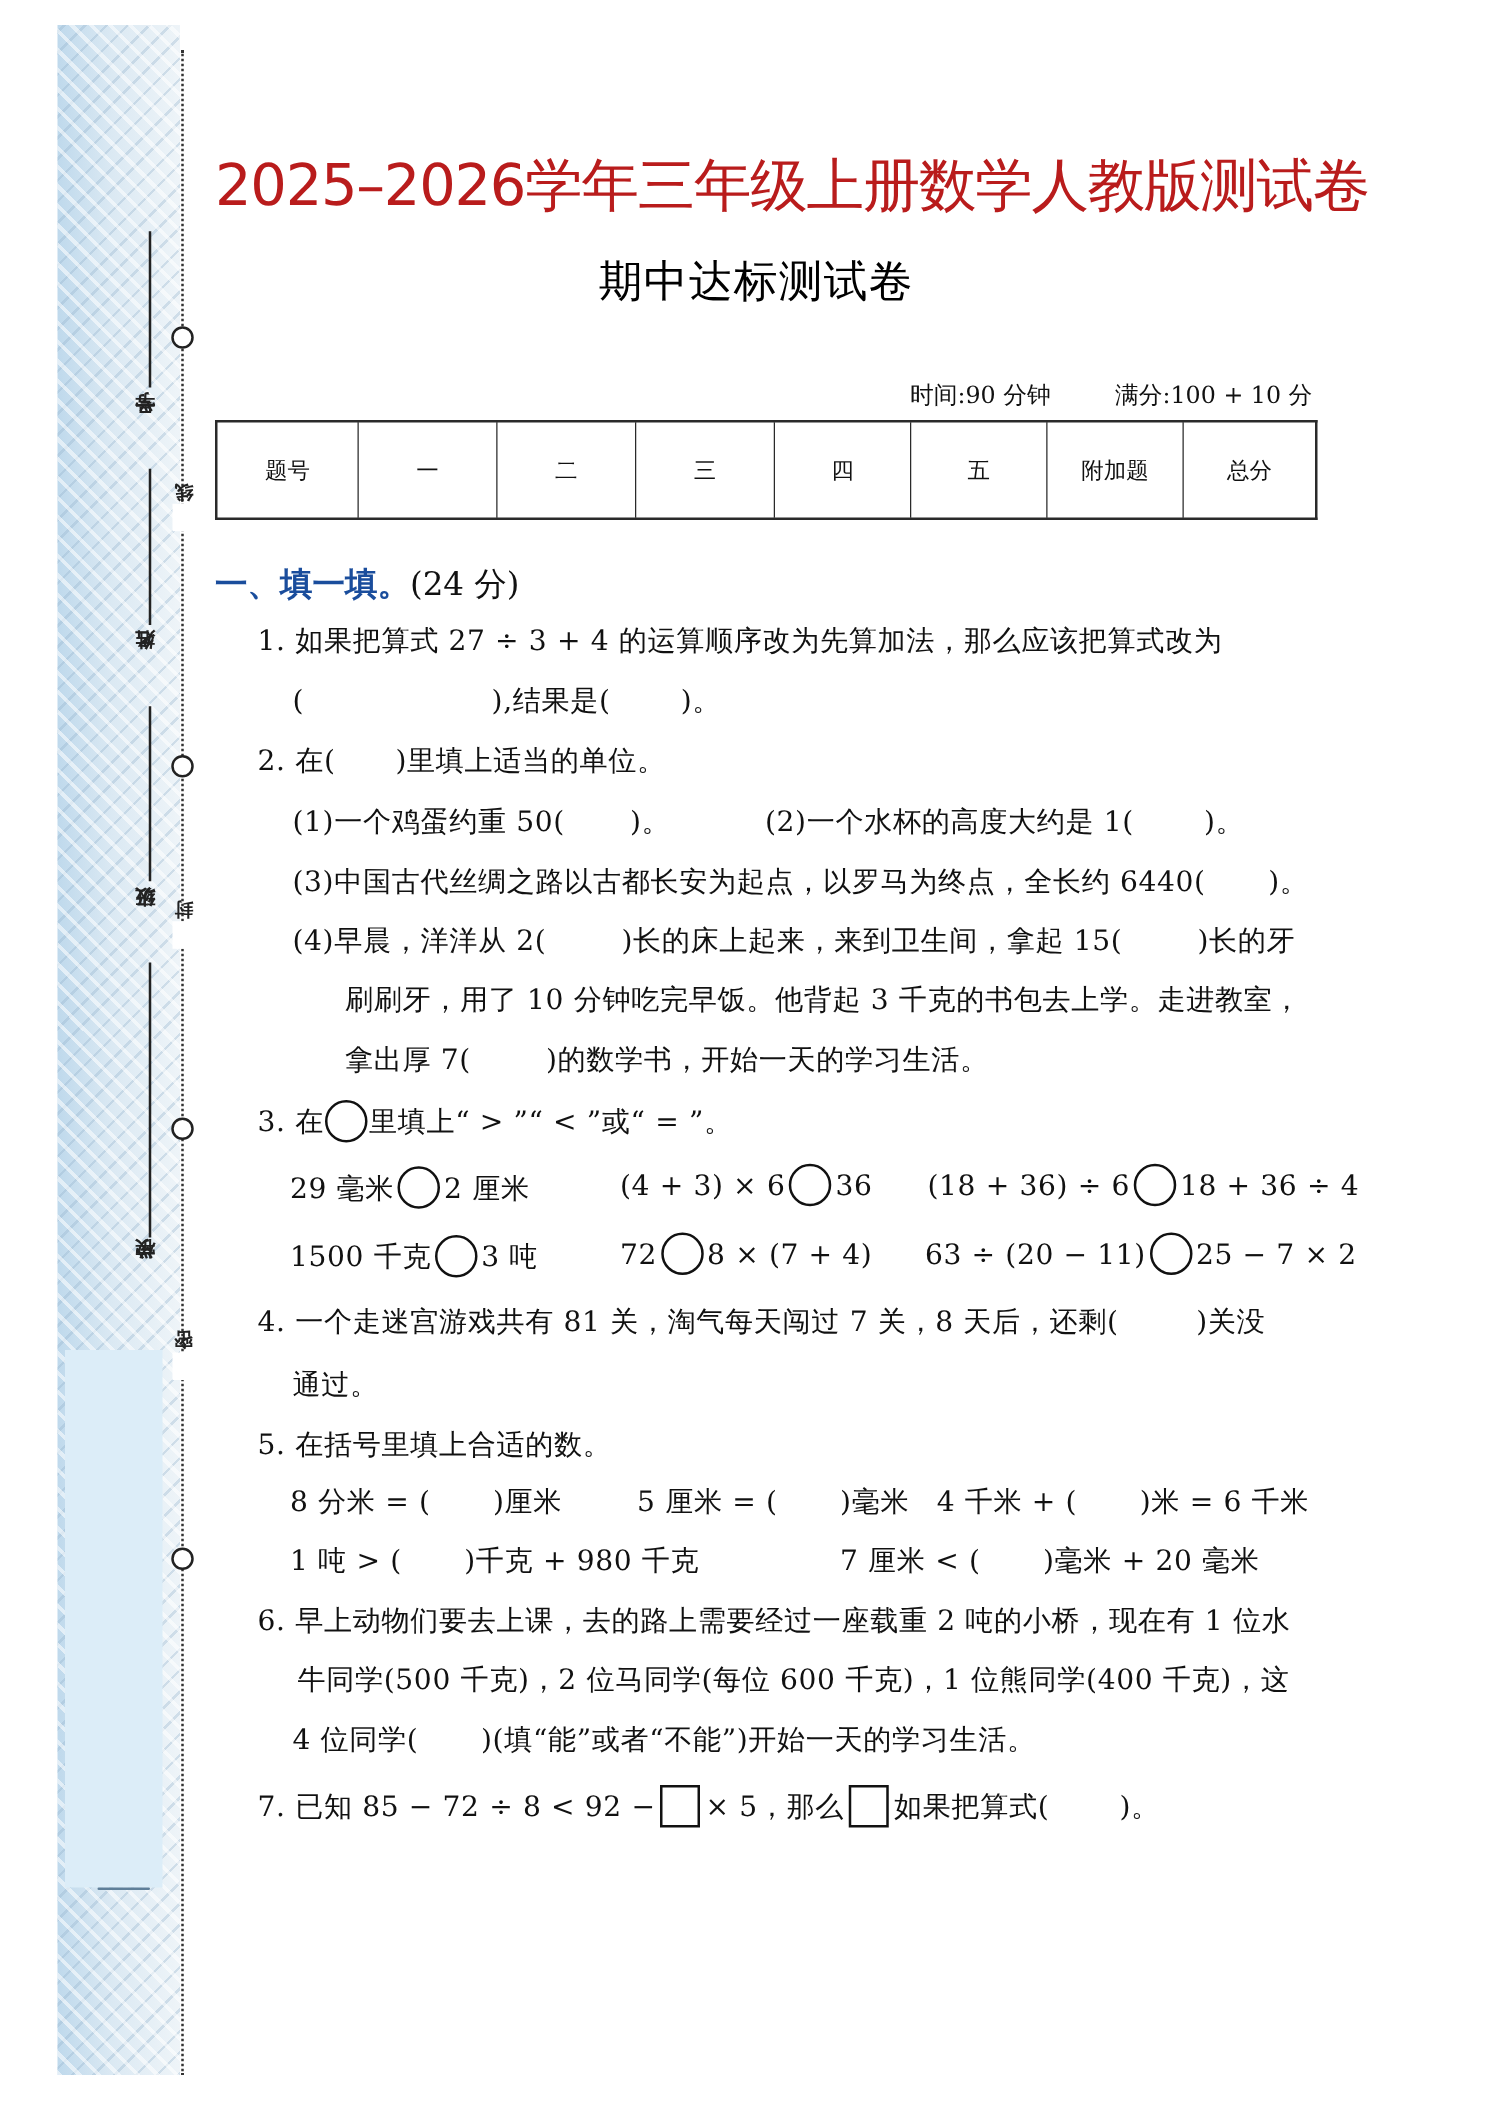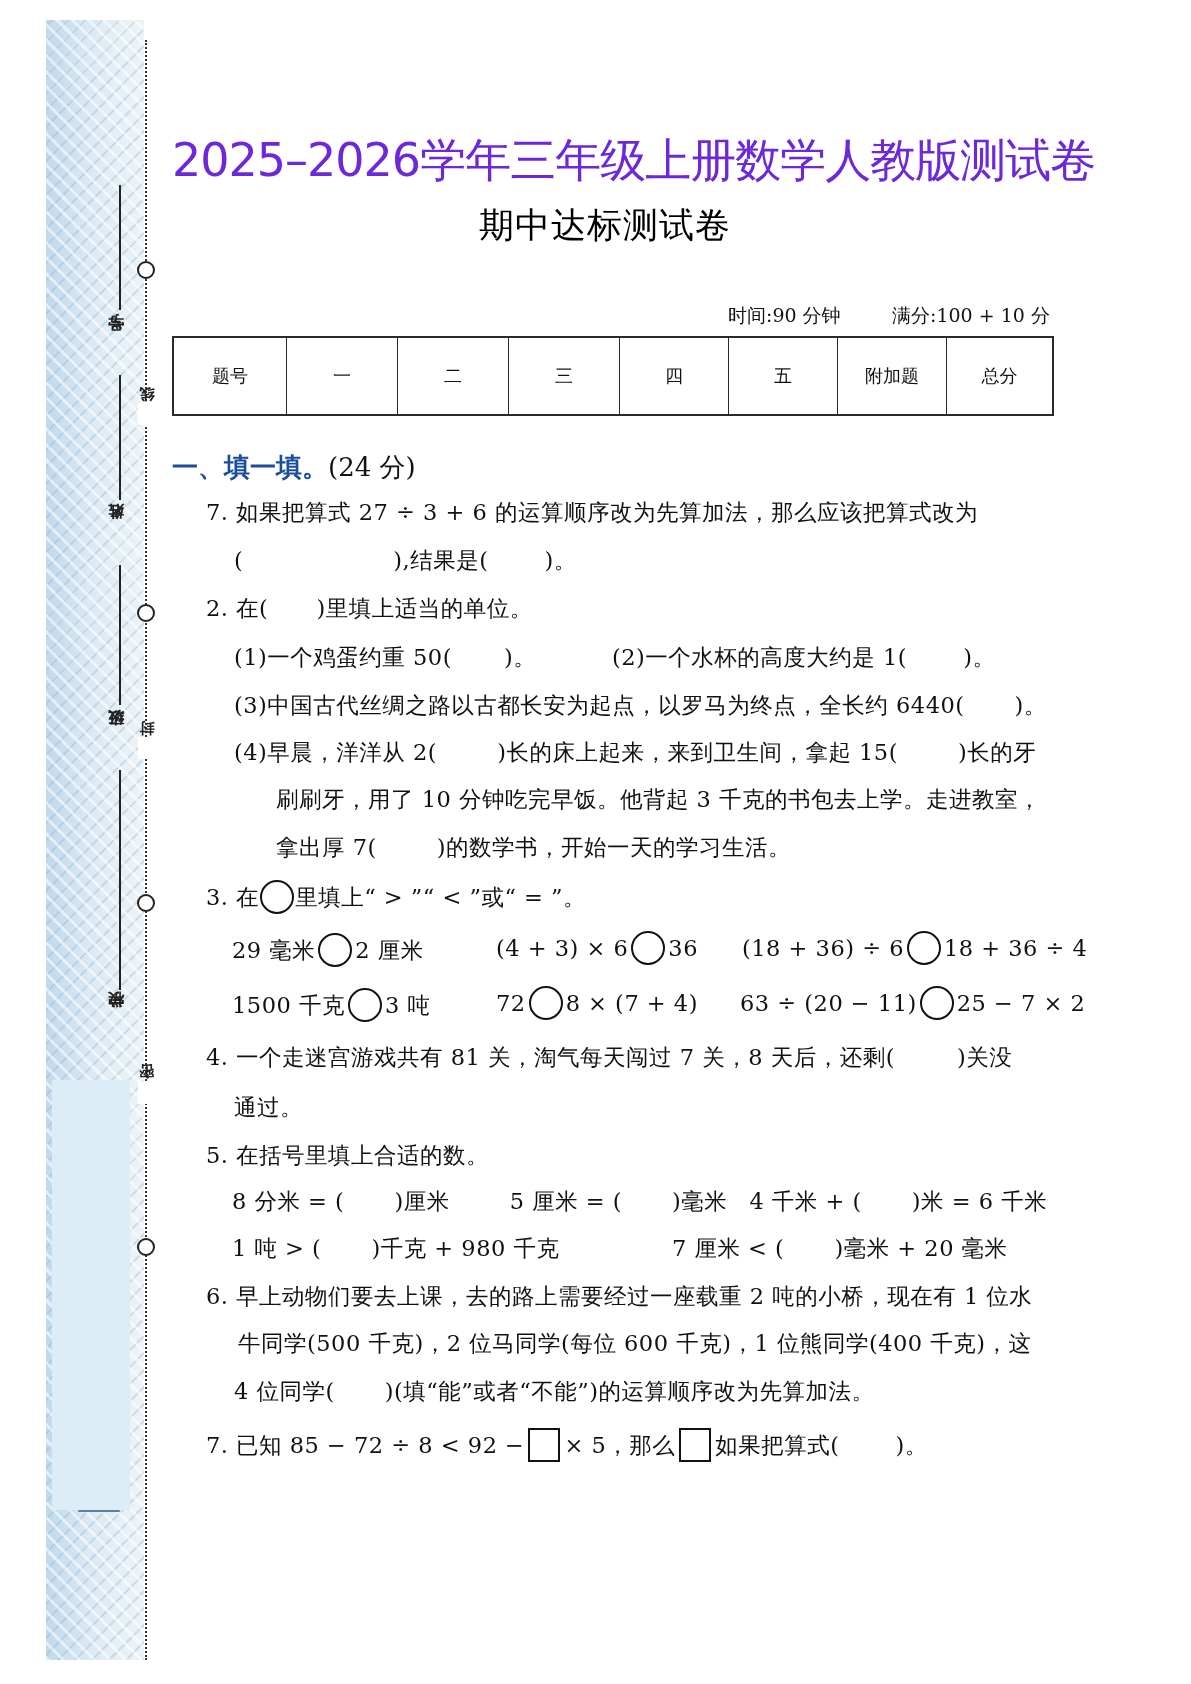--- a/index.html
+++ b/index.html
@@ -43,23 +43,23 @@
     color: #222; background: transparent; text-align: center;
   }
   .cutlabel {
     position: absolute; left: 138px; width: 20px;
     writing-mode: vertical-rl; transform: rotate(180deg);
     font-family: "DejaVu Sans", sans-serif; font-weight: bold; font-size: 15px;
     color: #222; background: #fff; text-align: center;
   }
   
   .title {
-    position: absolute; left: 172px; top: 130px; width: 920px;
+    position: absolute; left: 172px; top: 118px; width: 920px;
     font-family: "DejaVu Sans", "Liberation Sans", sans-serif;
-    font-size: 46px; letter-spacing: -1px; color: #6d28d9; white-space: nowrap;
+    font-size: 46px; letter-spacing: -1px; color: #b91c1c; white-space: nowrap;
   }
   .subtitle {
     position: absolute; left: 0; top: 202px; width: 1210px; text-align: center;
     font-family: "DejaVu Sans", "Liberation Sans", sans-serif;
     font-size: 35px; color: #000; letter-spacing: 1px;
   }
   .meta {
     position: absolute; top: 303px; font-size: 19px; color: #111; white-space: nowrap;
   }
   
@@ -133,21 +133,21 @@
     <td style="width:108px">附加题</td>
     <td>总分</td>
   </tr>
 </tbody>
   </table>
 
 <div class="sec-head">
   <span class="blue">一、</span><span class="blue">填一填。</span><span>(24 分)</span>
 </div>
 
-<div class="line" style="left:206px;top:497px">7. 如果把算式 27 ÷ 3 + 6 的运算顺序改为先算加法，那么应该把算式改为</div>
+<div class="line" style="left:206px;top:497px">1. 如果把算式 27 ÷ 3 + 4 的运算顺序改为先算加法，那么应该把算式改为</div>
 <div class="line" style="left:234px;top:545px">
   <span>(</span><span class="gap" style="width:150px"></span><span>),结果是(</span><span class="gap" style="width:56px"></span><span>)。</span>
 </div>
 
 <div class="line" style="left:206px;top:593px">
   <span>2. 在(</span><span class="gap" style="width:48px"></span><span>)里填上适当的单位。</span>
 </div>
 <div class="line" style="left:234px;top:642px">
   <span>(1)一个鸡蛋约重 50(</span><span class="gap" style="width:52px"></span><span>)。</span>
 </div>
@@ -199,18 +199,18 @@
 <div class="line" style="left:232px;top:1233px">
   <span>1 吨 &gt; (</span><span class="gap" style="width:50px"></span><span>)千克 + 980 千克</span>
 </div>
 <div class="line" style="left:672px;top:1233px">
   <span>7 厘米 &lt; (</span><span class="gap" style="width:50px"></span><span>)毫米 + 20 毫米</span>
 </div>
 
 <div class="line" style="left:206px;top:1281px">6. 早上动物们要去上课，去的路上需要经过一座载重 2 吨的小桥，现在有 1 位水</div>
 <div class="line" style="left:238px;top:1328px">牛同学(500 千克)，2 位马同学(每位 600 千克)，1 位熊同学(400 千克)，这</div>
 <div class="line" style="left:234px;top:1376px">
-  <span>4 位同学(</span><span class="gap" style="width:50px"></span><span>)(填“能”或者“不能”)的运算顺序改为先算加法。</span>
+  <span>4 位同学(</span><span class="gap" style="width:50px"></span><span>)(填“能”或者“不能”)开始一天的学习生活。</span>
 </div>
 
 <div class="line" style="left:206px;top:1430px">
   <span>7. 已知 85 − 72 ÷ 8 &lt; 92 −</span><span class="sq"></span><span>× 5，那么</span><span class="sq"></span><span>如果把算式(</span><span class="gap" style="width:56px"></span><span>)。</span>
 </div>
 
 </body></html>

